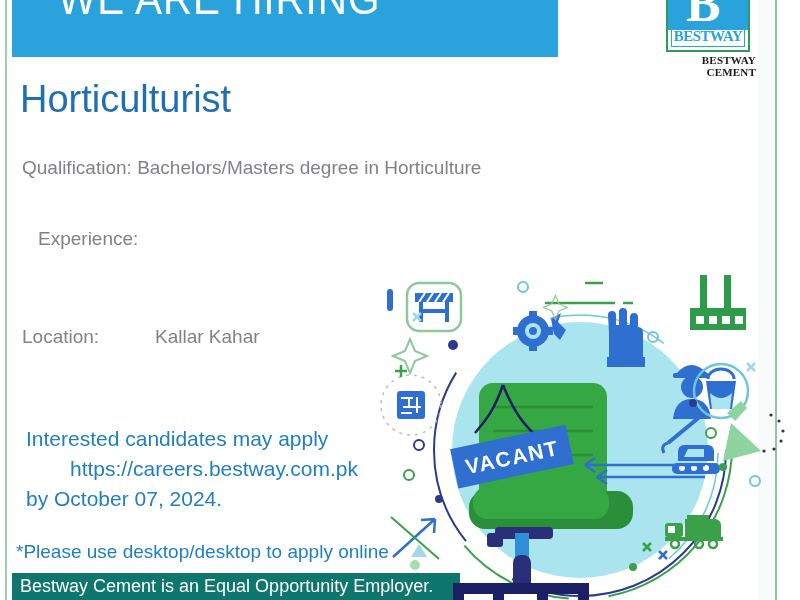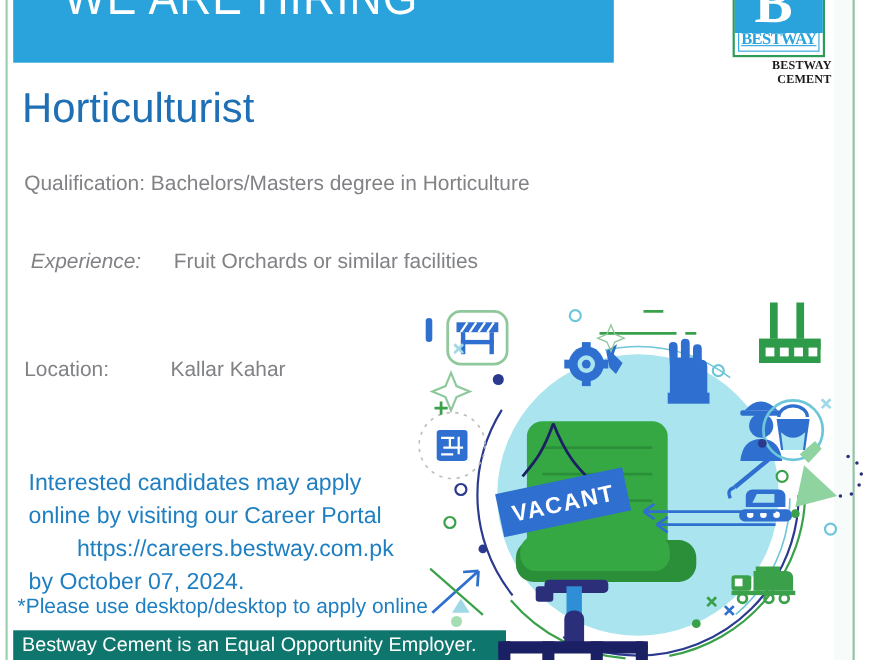--- a/index.html
+++ b/index.html
@@ -47,36 +47,35 @@
   }
   .logo-b{
     position:absolute;left:26px;top:-22px;
     font-size:52px;font-weight:bold;color:#ffffff;
     font-family:"Liberation Serif", serif;line-height:1;
   }
   .logo-word{
     position:absolute;left:0;top:28px;width:96px;text-align:center;
     font-size:15px;font-weight:bold;color:#2aa3dd;letter-spacing:-0.5px;
     font-family:"Liberation Serif", serif;
-    text-decoration:underline;
   }
   .logo-sub{
     position:absolute;left:0;top:54px;width:96px;text-align:right;
     font-size:11px;font-weight:bold;color:#1a1a1a;letter-spacing:0.2px;
     font-family:"Liberation Serif", serif;
   }
 
   
   .job-title{
     position:absolute;left:20px;top:78px;
     font-size:38px;color:#1f6fb5;font-weight:400;letter-spacing:0px;
   }
   .row{position:absolute;color:#808285;font-size:19px;line-height:26px;}
   .qual{left:22px;top:155px;}
-  .exp-label{left:28px;top:226px;font-style:italic;}
+  .exp-label{left:38px;top:226px;}
   .exp-value{left:158px;top:226px;}
   .loc-label{left:22px;top:324px;}
   .loc-value{left:155px;top:324px;}
 
   .apply{
     position:absolute;left:26px;top:424px;
     font-size:21px;line-height:30px;color:#1f7fc0;
   }
   .apply .url{margin-left:44px;}
   .note{
@@ -121,29 +120,27 @@
 
   <div class="job-title">Horticulturist</div>
 
   <div class="row qual">
     <span>Qualification:</span>
     <span>Bachelors/Masters degree in Horticulture</span>
   </div>
 
   <div class="row exp-label">Experience:</div>
   <div class="row exp-value">
-    <div>Fruit Orchards or similar facilities</div>
   </div>
 
   <div class="row loc-label">Location:</div>
   <div class="row loc-value">Kallar Kahar</div>
 
   <div class="apply">
     <div>Interested candidates may apply</div>
-    <div>online by visiting our Career Portal</div>
     <div class="url">https://careers.bestway.com.pk</div>
     <div>by October 07, 2024.</div>
   </div>
 
   <div class="note">*Please use desktop/desktop to apply online</div>
 
   <div class="eoe-bar">
     <div class="eoe-text">Bestway Cement is an Equal Opportunity Employer.</div>
   </div>
 

